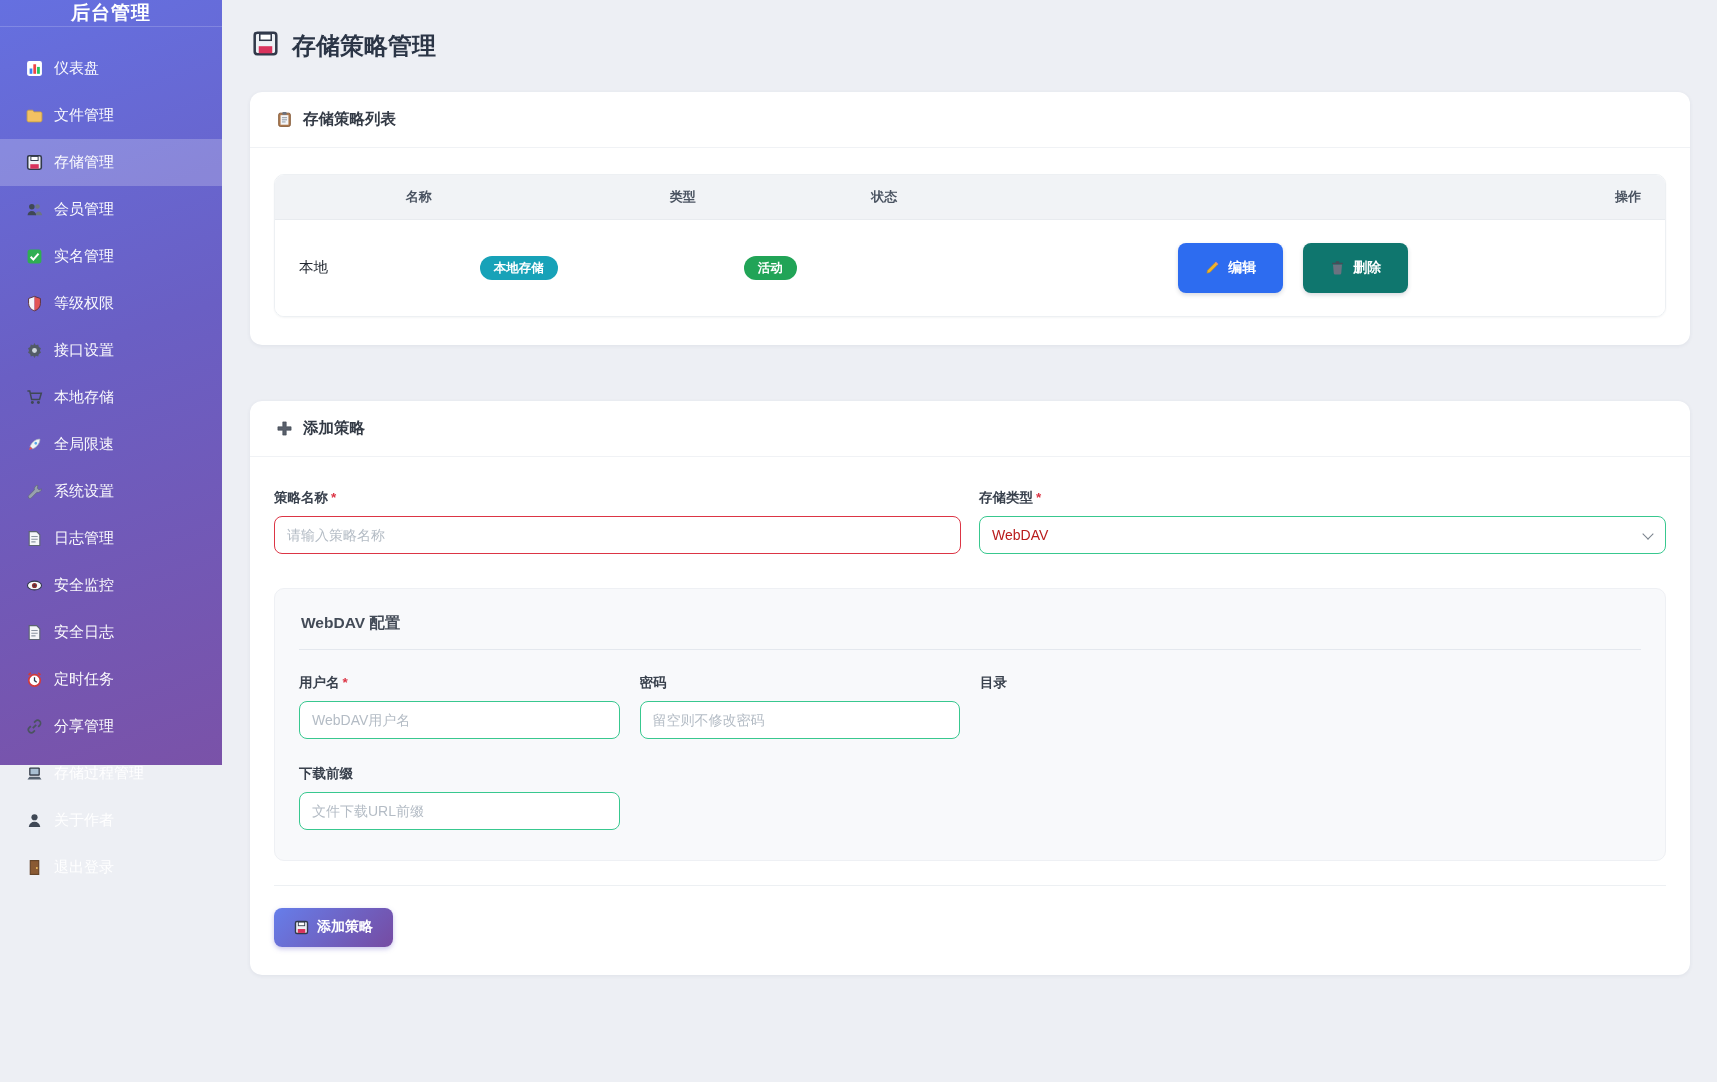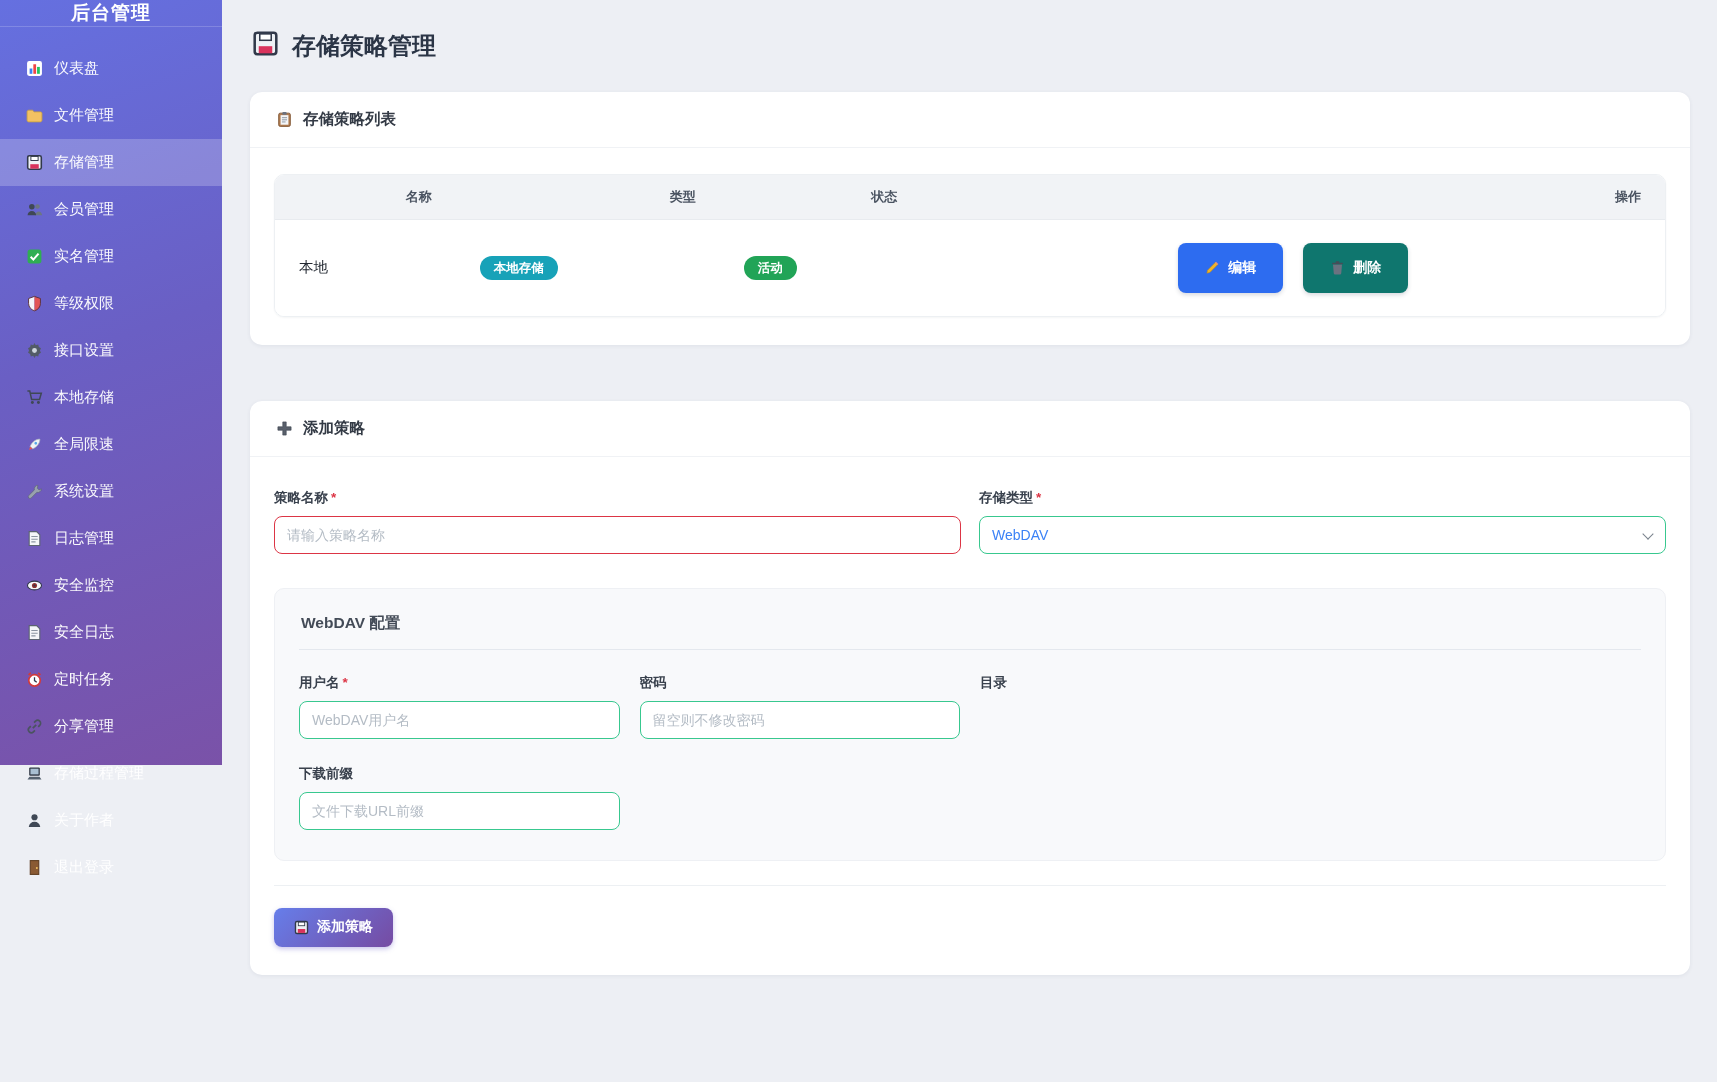--- a/index.html
+++ b/index.html
@@ -77,21 +77,21 @@
   .btn-delete { background:#0f766e; }
   
   .form-grid-2 { display:grid; grid-template-columns:1fr 1fr; gap:18px; margin-top:6px; }
   .form-grid-4 { display:grid; grid-template-columns:repeat(4,1fr); gap:20px; }
   .field label {
     display:block; font-size:13.5px; font-weight:bold; color:#39414d; margin-bottom:9px;
   }
   .req { color:#dc3545; margin-left:3px; }
   .control {
     width:100%; height:38px; border-radius:8px; padding:0 12px;
-    font-size:14px; font-family:inherit; color:#3b82f6; background:#fff;
+    font-size:14px; font-family:inherit; color:#b91c1c; background:#fff;
     border:1.5px solid #cfd6de; outline:none;
   }
   .control::placeholder { color:#b4bcc5; }
   .control.err { border-color:#dc3545; }
   .control.ok { border-color:#38c88f; }
   .select-wrap { position:relative; }
   .select-wrap select {
     appearance:none; -webkit-appearance:none; cursor:pointer; padding-right:30px;
   }
   .chevron {

